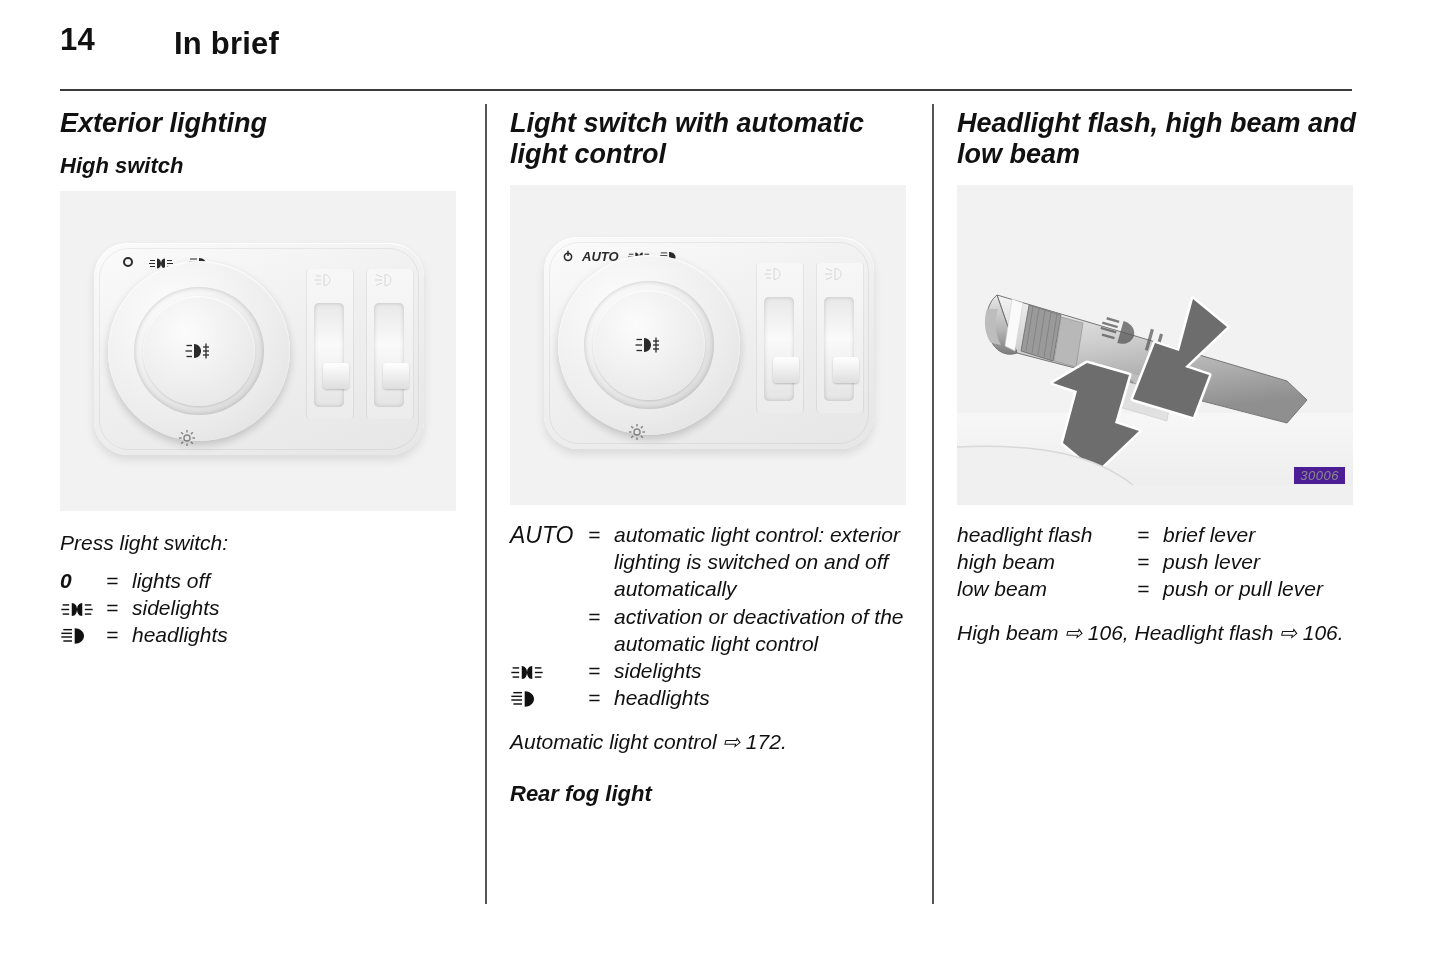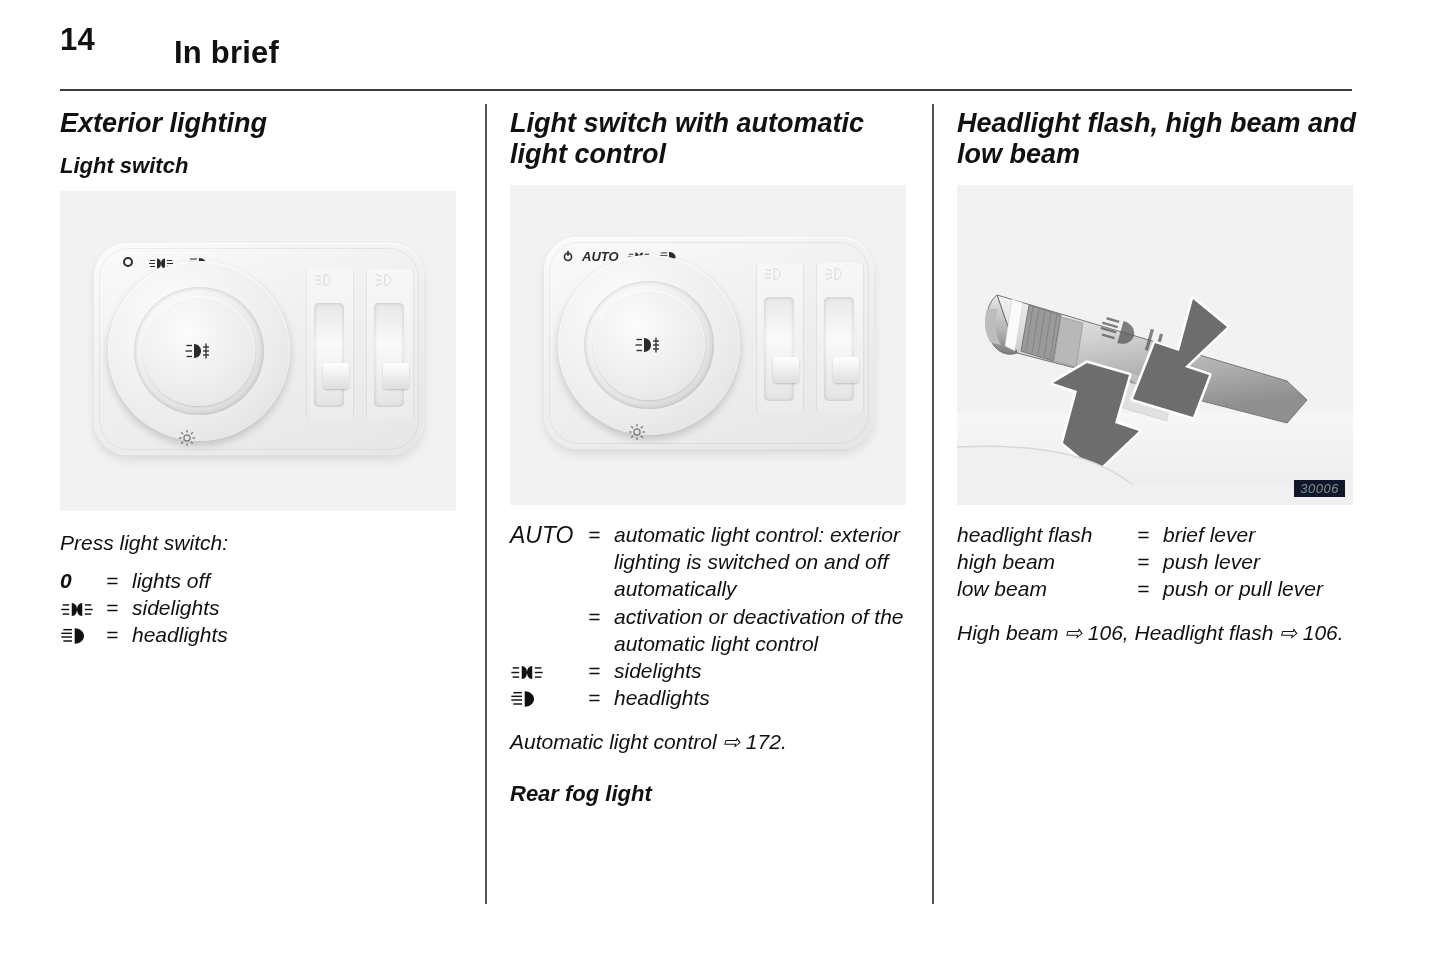--- a/index.html
+++ b/index.html
@@ -14,21 +14,21 @@
 
   
   .header{
     position:absolute;left:60px;top:22px;width:1290px;height:58px;
   }
   .header .pagenum{
     position:absolute;left:0;top:0;
     font-size:31px;font-weight:bold;letter-spacing:.2px;
   }
   .header .section{
-    position:absolute;left:114px;top:13px;
+    position:absolute;left:114px;top:4px;
     font-size:31px;font-weight:bold;letter-spacing:.2px;
   }
   .rule{
     position:absolute;left:60px;top:89px;width:1292px;height:2px;background:#3b3b3b;
   }
 
   
   .col{position:absolute;top:108px;font-style:italic;}
   .col1{left:60px;width:400px;}
   .col2{left:510px;width:400px;}
@@ -135,22 +135,22 @@
     position:absolute;left:9px;top:60px;width:26px;height:26px;border-radius:4px;
     background:linear-gradient(180deg,#ffffff,#dedede);
     box-shadow:0 1px 2px rgba(0,0,0,.2);
   }
   .sl1{left:212px;}
   .sl2{left:272px;}
 
   
   .lever-wrap{position:absolute;left:0;top:0;width:396px;height:320px;}
   .imgid{
-    position:absolute;right:8px;bottom:8px;
-    background:#0f172a;color:#8a8a8a;font-size:13px;
+    position:absolute;right:8px;bottom:21px;
+    background:#4c1d95;color:#8a8a8a;font-size:13px;
     padding:1px 6px;letter-spacing:.5px;font-family:"Liberation Sans",sans-serif;
   }
   .fig3 .ground{
     position:absolute;left:0;bottom:0;width:396px;height:92px;
     background:linear-gradient(180deg,#f7f7f7,#ebebeb);
   }
 </style>
 </head>
 <body>
 
@@ -161,21 +161,21 @@
     <span class="section">In brief</span>
   </div>
   <div class="rule"></div>
 
   <div class="divider div1"></div>
   <div class="divider div2"></div>
 
   <div class="col col1">
 
     <h1 class="big">Exterior lighting</h1>
-    <h2 class="sub">Light switch</h2>
+    <h2 class="sub">High switch</h2>
 
     <div class="figure fig1">
       <div class="panel">
 
         <div class="dial-marks">
           <span class="m">
             <svg width="12" height="12" viewBox="0 0 12 12">
                 <circle cx="6" cy="6" r="4" fill="none" stroke="#2b2b2b" stroke-width="2"></circle>
               </svg>
           </span>

